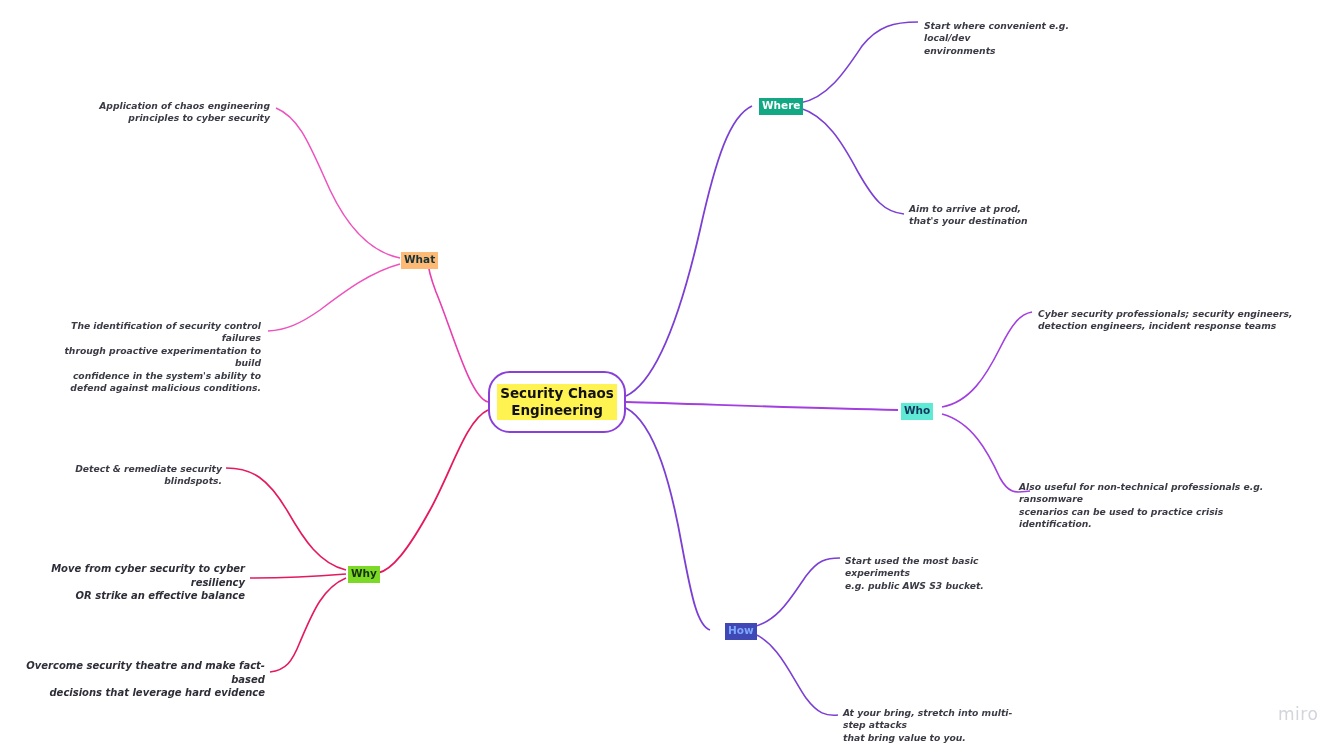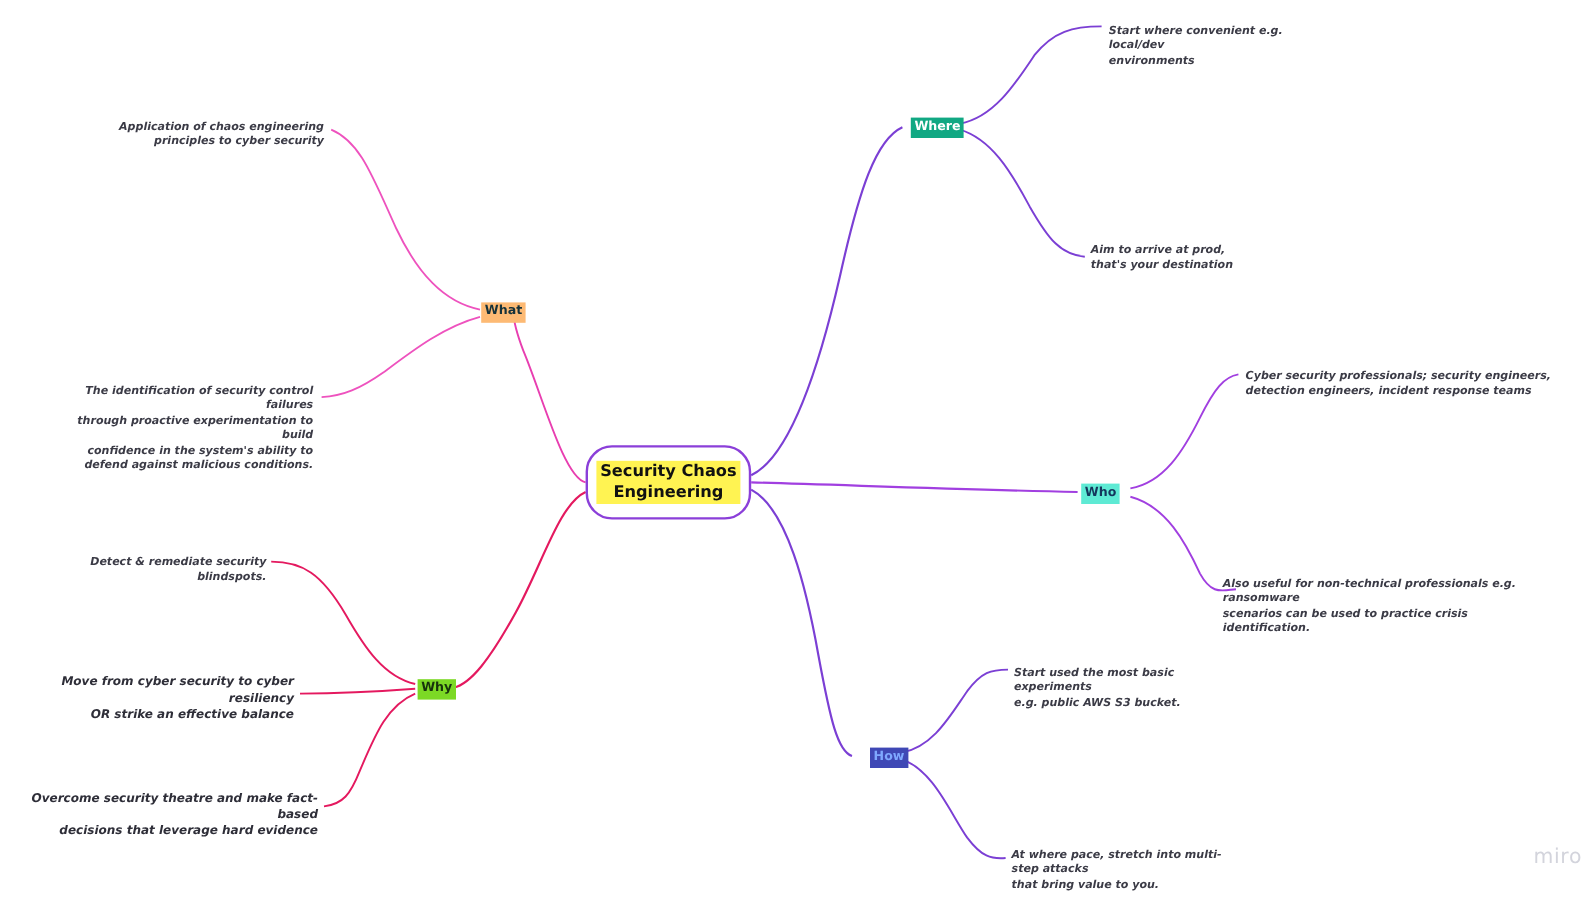--- a/index.html
+++ b/index.html
@@ -179,18 +179,18 @@
   <div class="leaf medium ta-left leaf-where-2">Aim to arrive at prod,
 that's your destination</div>
 
   <div class="leaf medium ta-left leaf-who-1">Cyber security professionals; security engineers,
 detection engineers, incident response teams</div>
   <div class="leaf medium ta-left leaf-who-2">Also useful for non-technical professionals e.g. ransomware
 scenarios can be used to practice crisis identification.</div>
 
   <div class="leaf medium ta-left leaf-how-1">Start used the most basic experiments
 e.g. public AWS S3 bucket.</div>
-  <div class="leaf medium ta-left leaf-how-2">At where pace, stretch into multi-step attacks
+  <div class="leaf medium ta-left leaf-how-2">At your bring, stretch into multi-step attacks
 that bring value to you.</div>
 
   <div class="watermark">miro</div>
 
 </div>
 
 </body></html>

